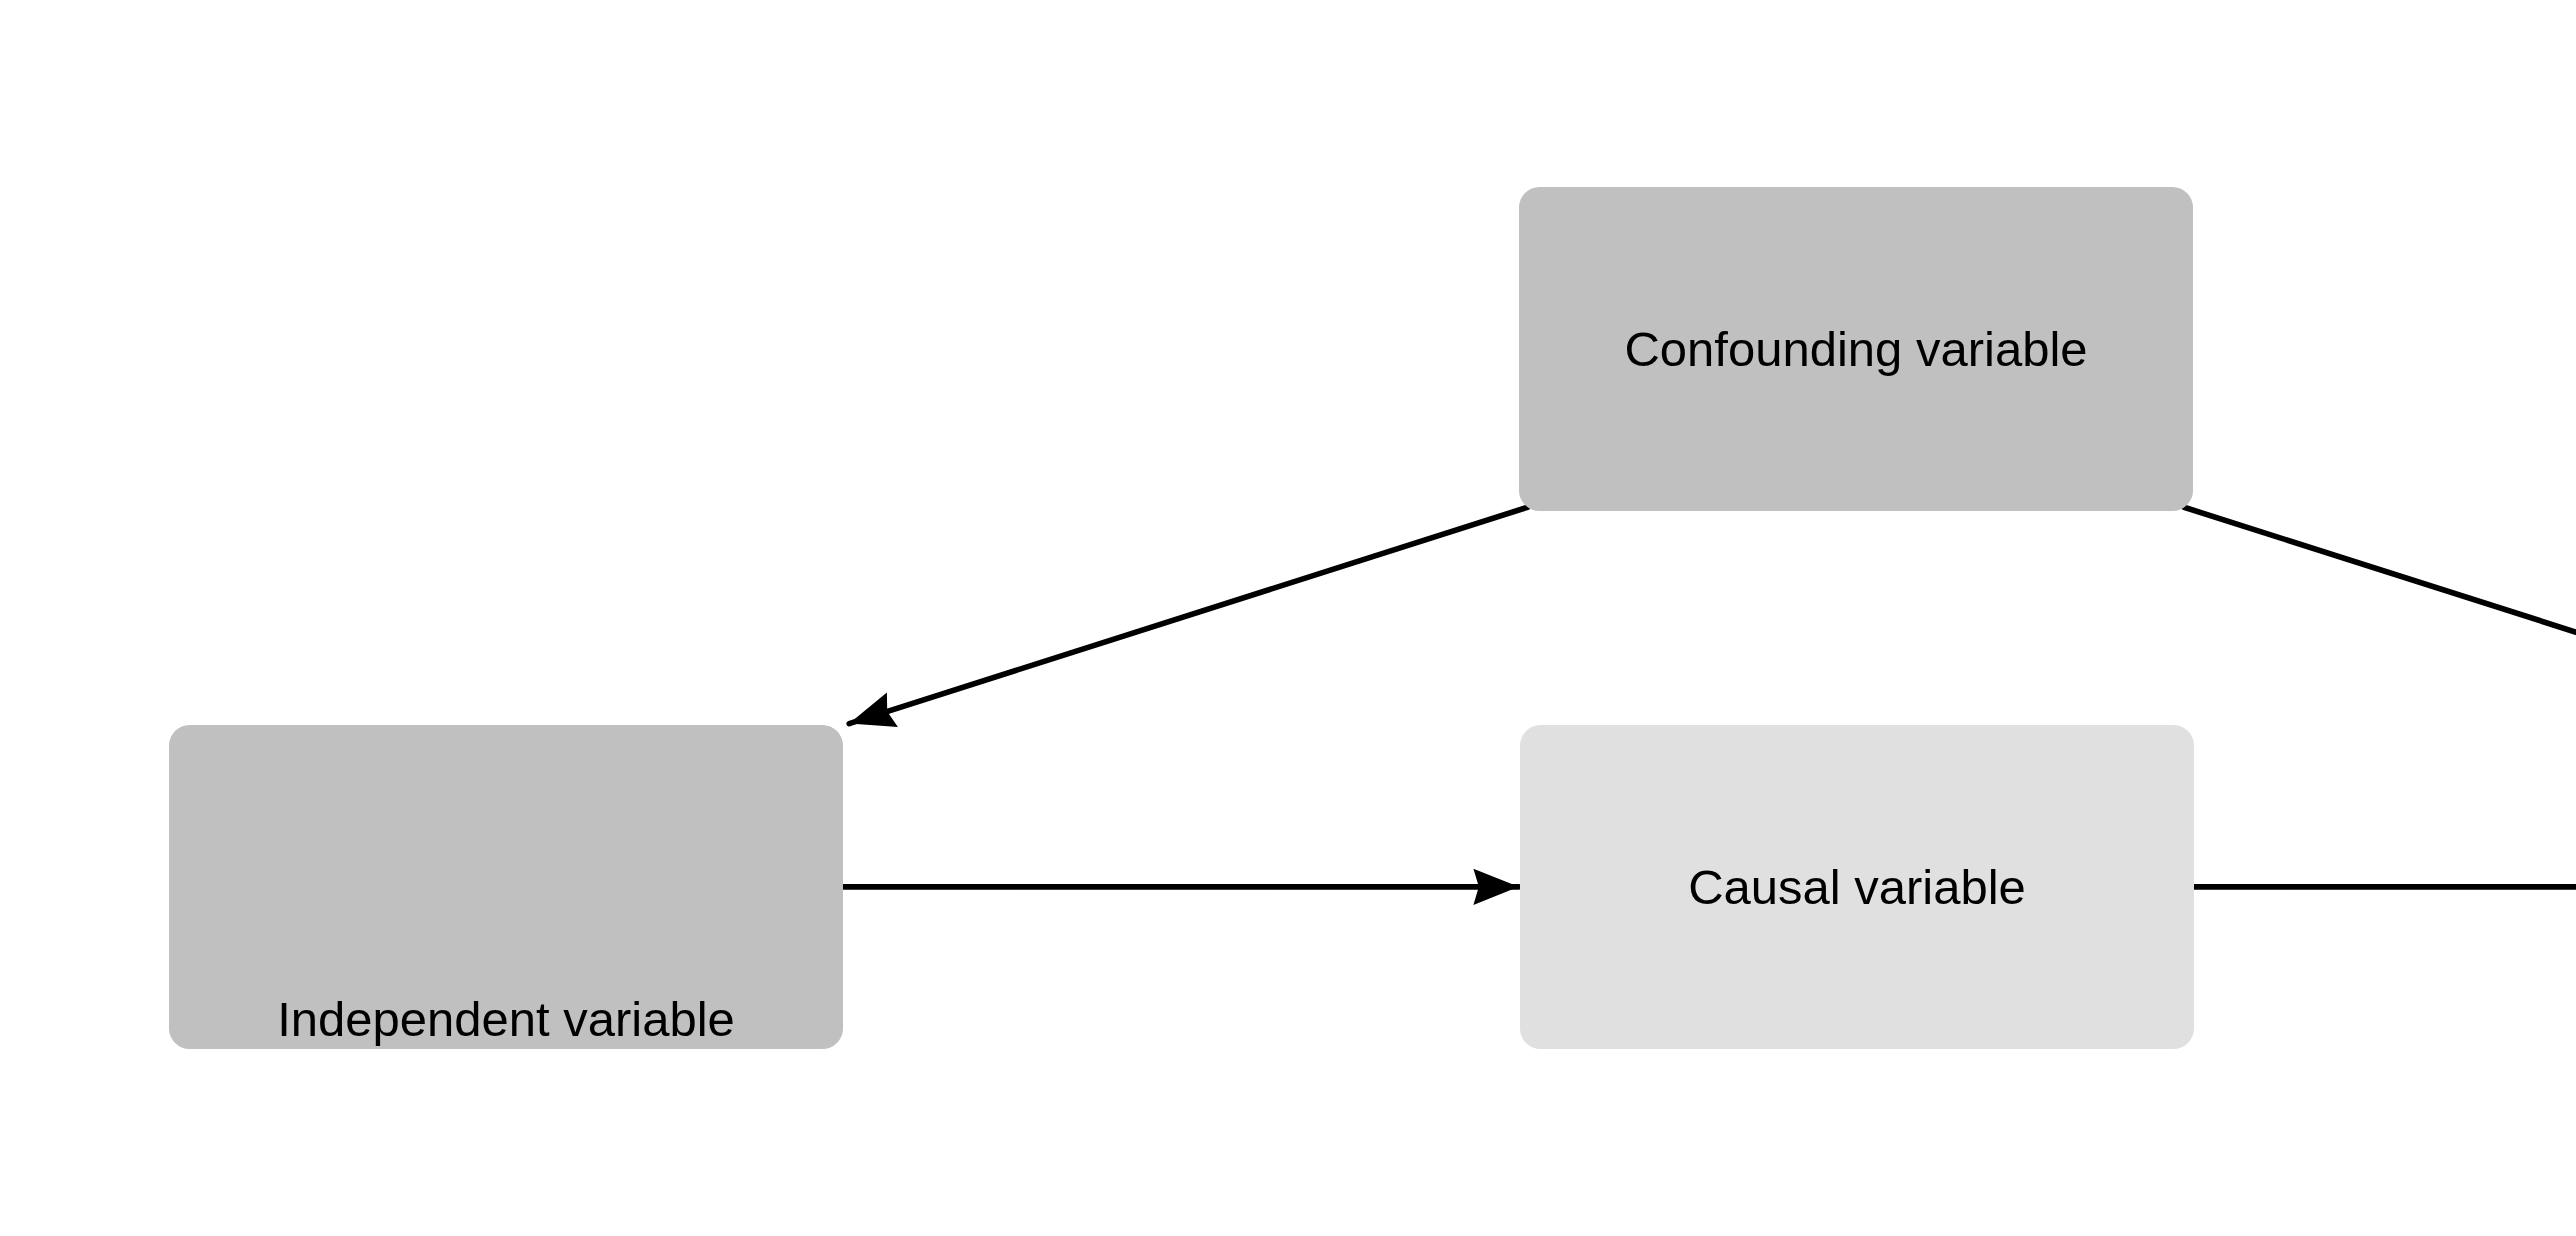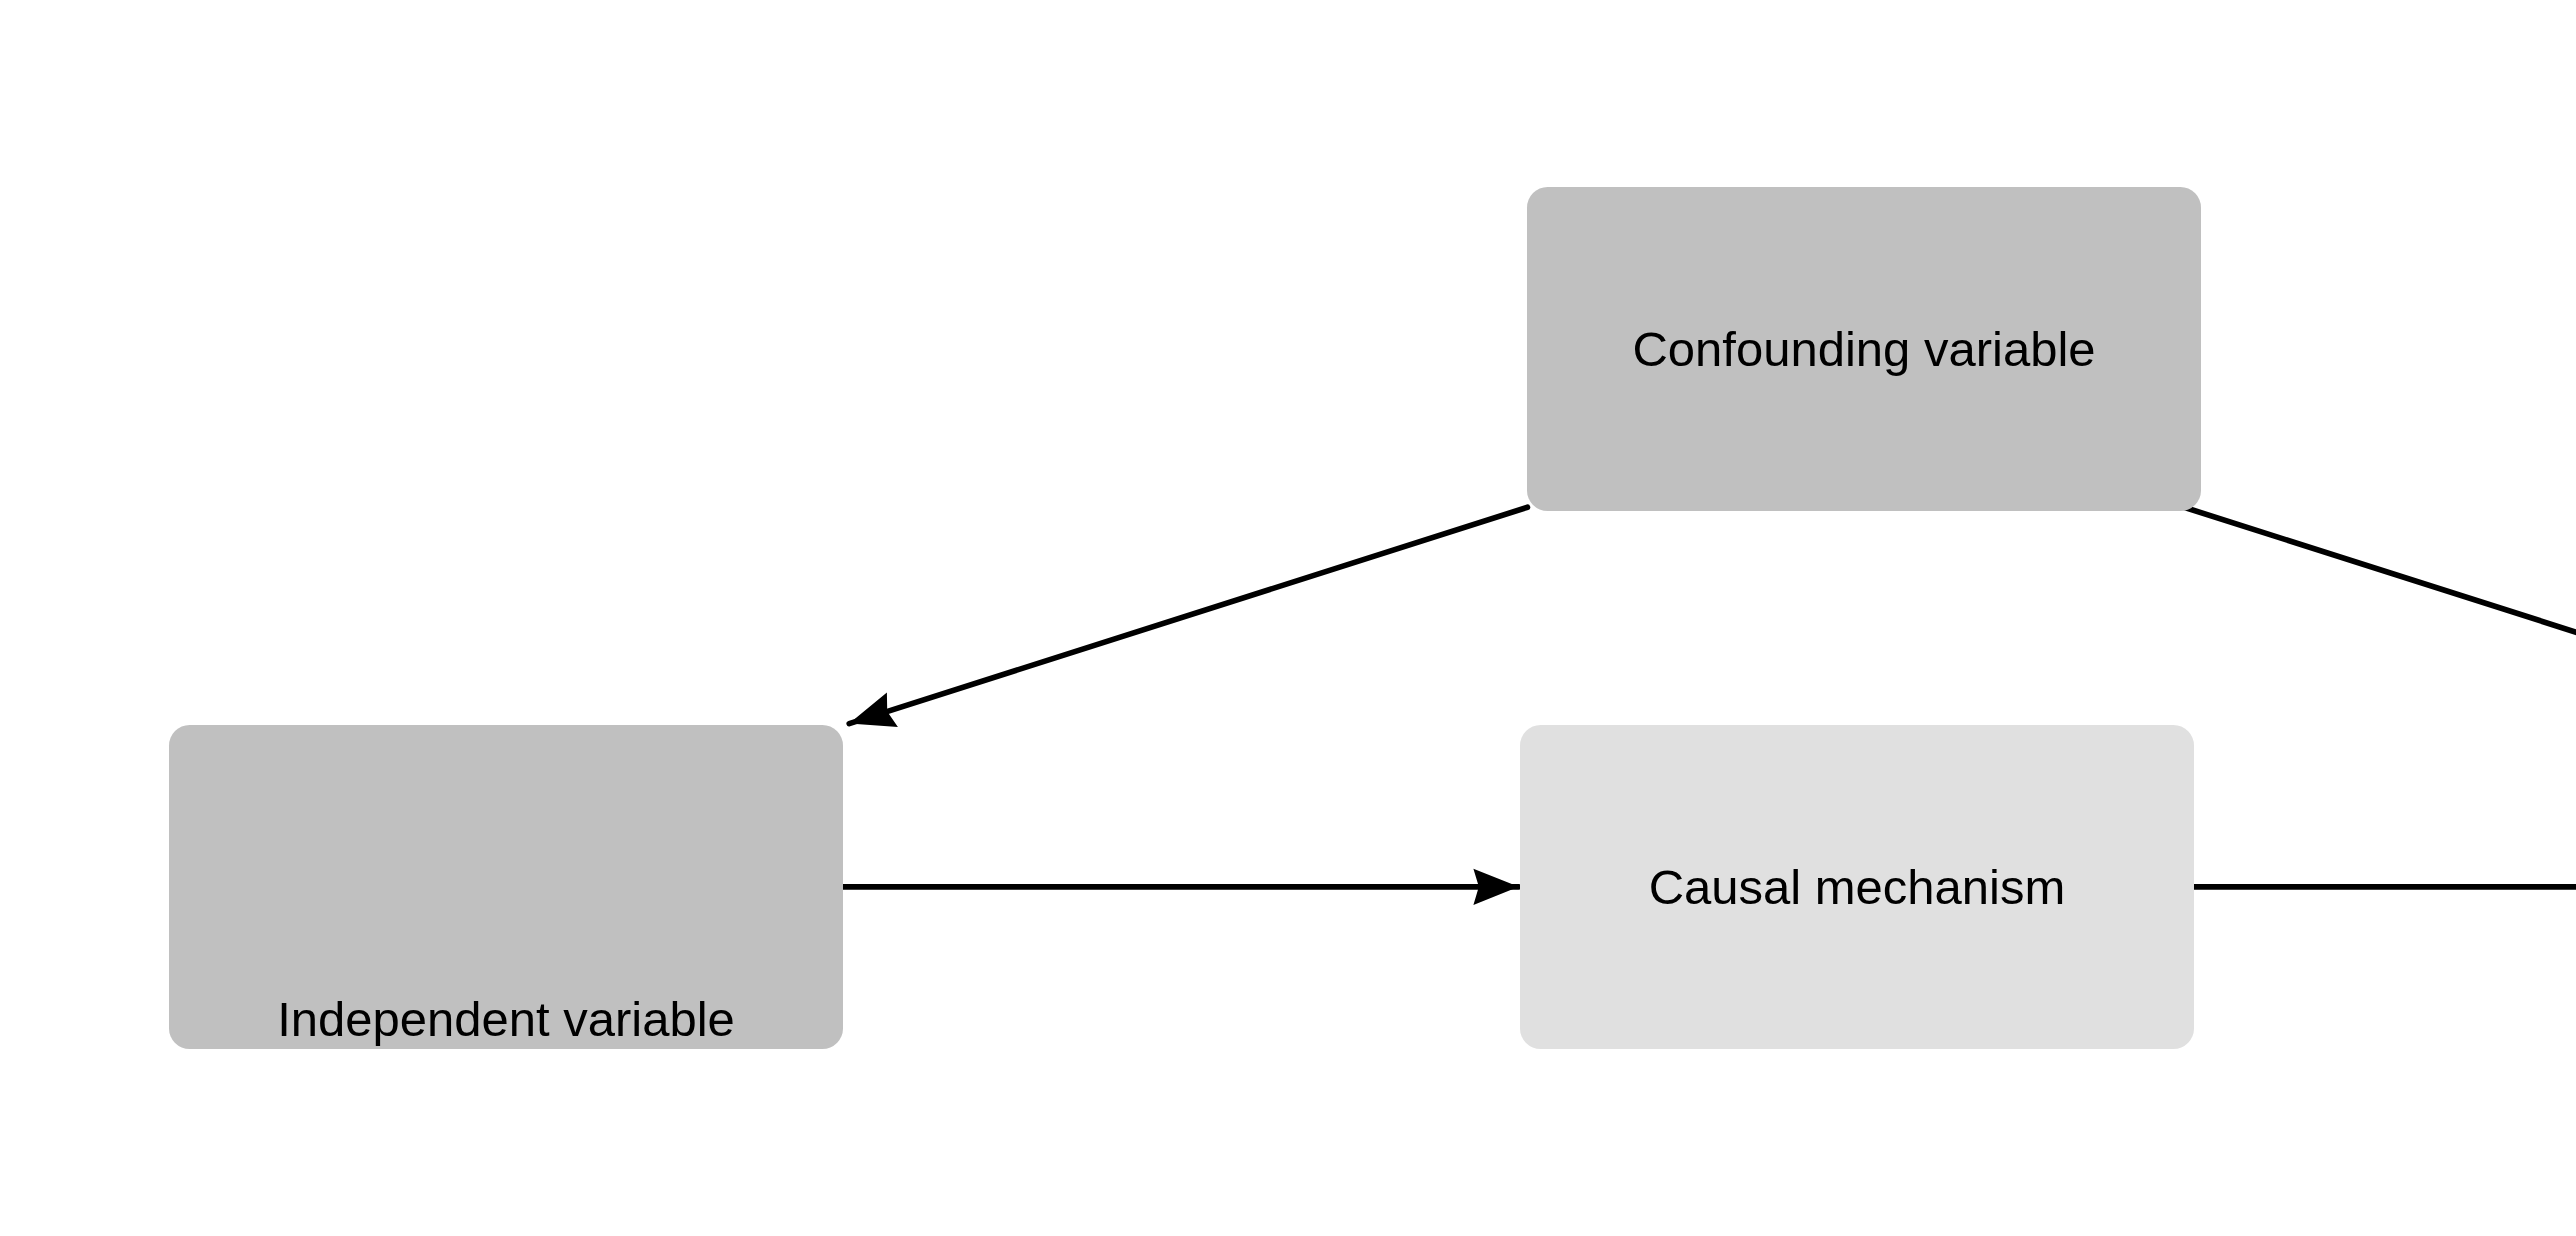--- a/index.html
+++ b/index.html
@@ -37,21 +37,21 @@
     justify-content: center;
     box-sizing: border-box;
   }
   .node-label {
     font-size: 49px;
     line-height: 1.2;
     color: #000000;
     text-align: center;
     white-space: nowrap;
   }
-  .node-confounding { left: 1519px; top: 187px;  background: #c0c0c0; margin-left: 8px; }
+  .node-confounding { left: 1519px; top: 187px;  background: #c0c0c0; }
   .node-independent { left: 169px;  top: 725px; background: #c0c0c0; align-items: flex-end; }
   .node-causal      { left: 1520px; top: 725px; background: #e0e0e0; }
 </style>
 </head>
 <body>
 
 <div class="canvas">
 
   <svg class="edges-layer" viewBox="0 0 7200 2400" xmlns="http://www.w3.org/2000/svg">
     <defs>
@@ -67,17 +67,17 @@
 
   <div class="node node-confounding" style="background-color: rgb(192, 192, 192);">
     <span class="node-label">Confounding variable</span>
   </div>
 
   <div class="node node-independent" style="background-color: rgb(192, 192, 192);">
     <span class="node-label">Independent variable</span>
   </div>
 
   <div class="node node-causal" style="background-color: rgb(224, 224, 224);">
-    <span class="node-label">Causal mechanism</span>
+    <span class="node-label">Causal variable</span>
   </div>
 
 </div>
 
 
 </body></html>

